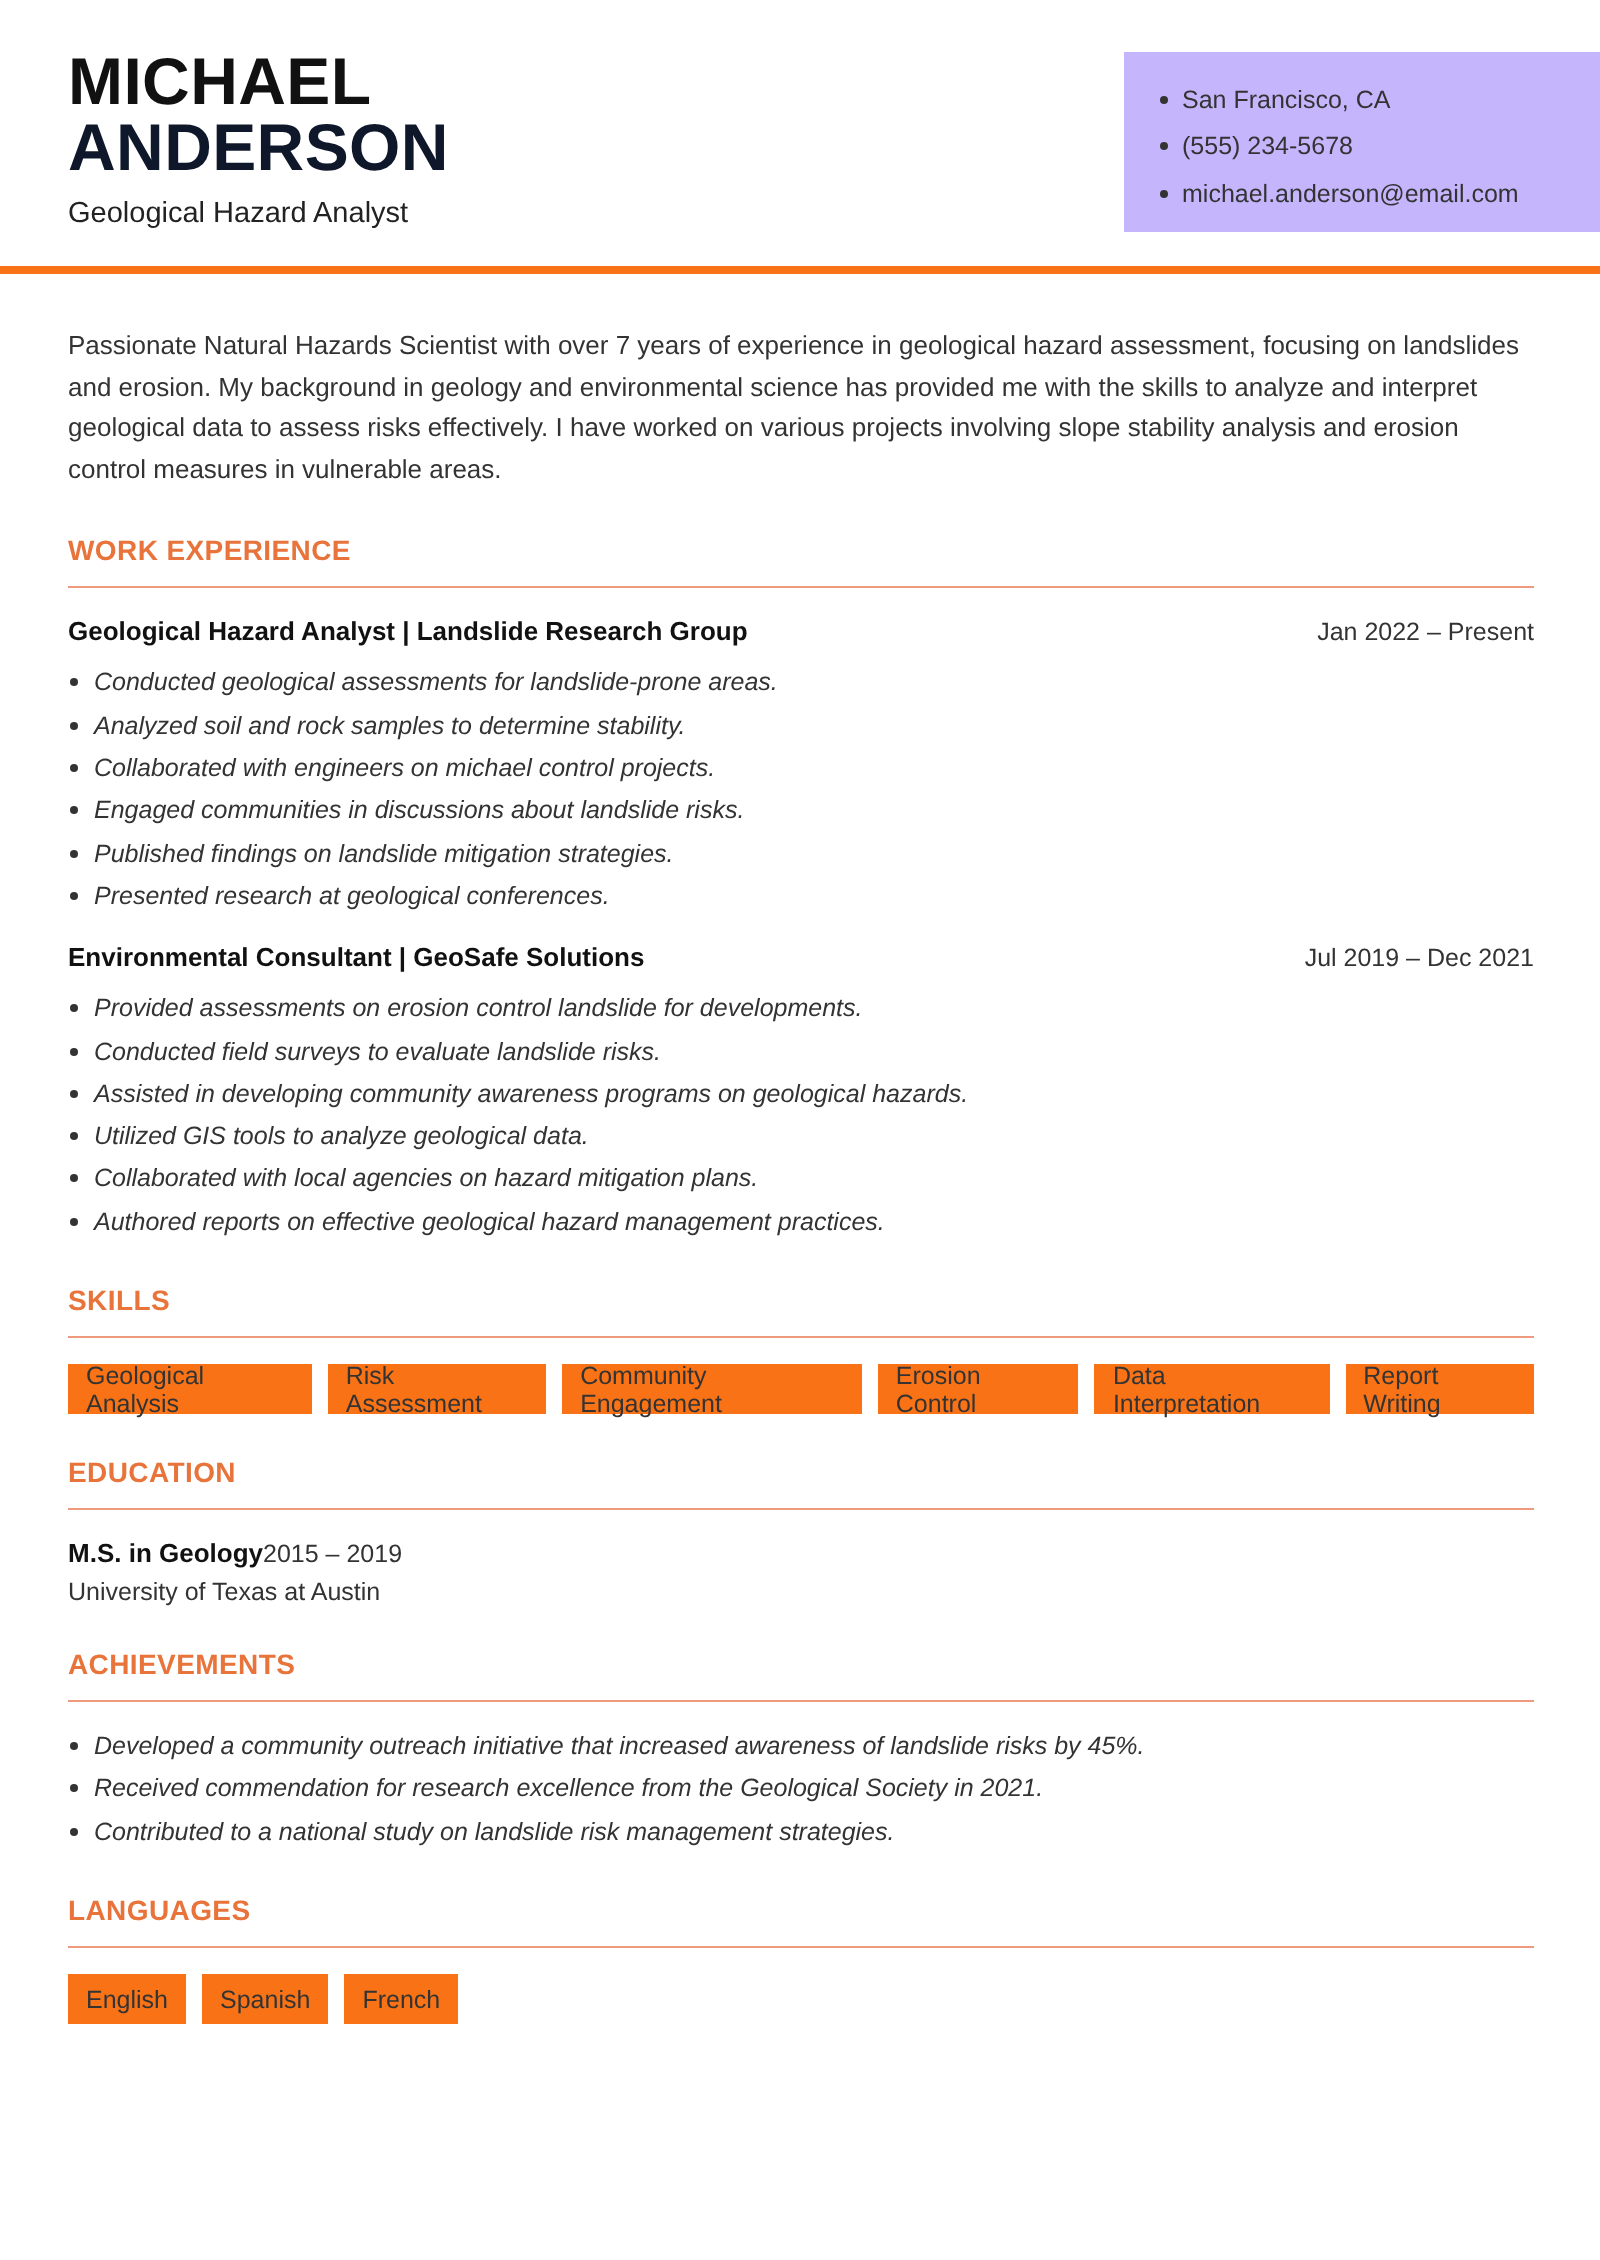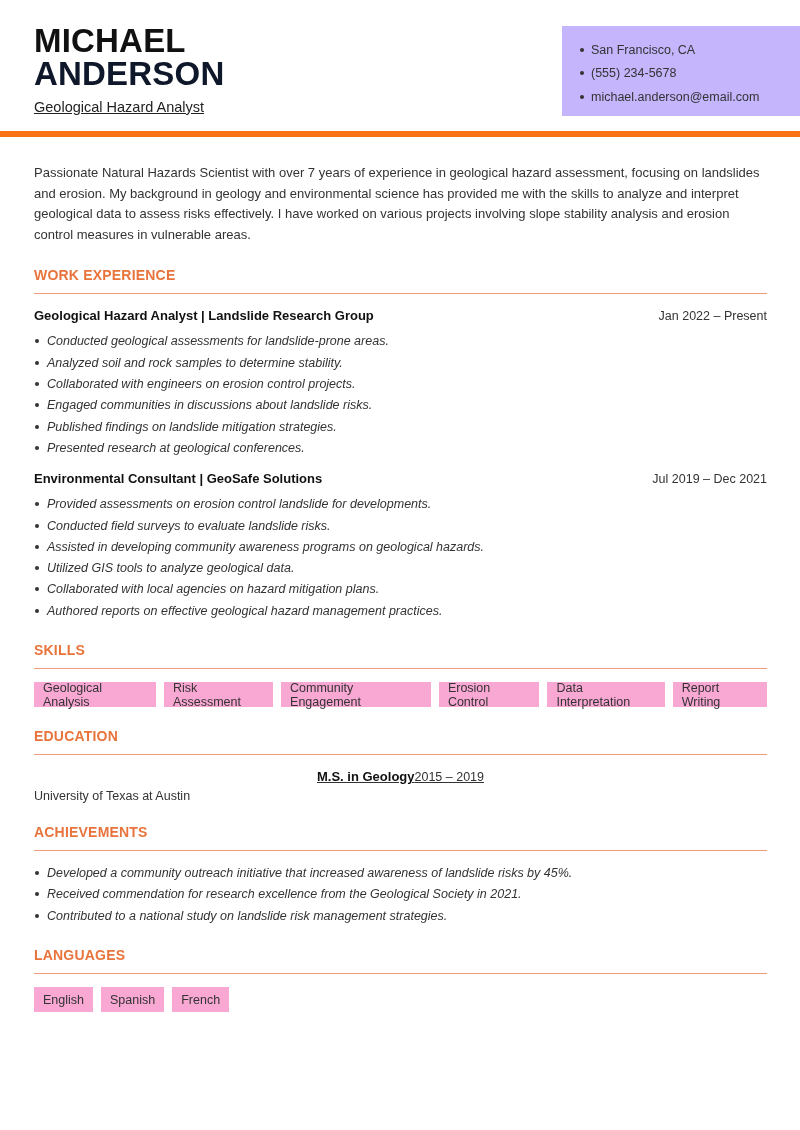--- a/index.html
+++ b/index.html
@@ -1,22 +1,22 @@
 <!DOCTYPE html>
 <html><head>
 <meta charset="utf-8">
 <style>
   * { box-sizing: border-box; margin: 0; padding: 0; }
   html, body { width: 800px; height: 1130px; background: #ffffff; }
   body { font-family: "Liberation Sans", sans-serif; color: #333333; position: relative; overflow: hidden; }
 
-  .header { position: relative; height: 137px; border-bottom: 6px solid #f97316; }
+  .header { position: relative; height: 137px; border-bottom: 4px solid #f97316; }
   .name-first { position: absolute; left: 34px; top: 24px; font-size: 33px; font-weight: 700; color: #111111; letter-spacing: 0.2px; line-height: 34px; }
   .name-last { position: absolute; left: 34px; top: 57px; font-size: 33px; font-weight: 700; color: #0f172a; letter-spacing: 0.2px; line-height: 34px; }
-  .job-title { position: absolute; left: 34px; top: 99px; font-size: 14.5px; color: #222222; text-decoration: underline; }
+  .job-title { position: absolute; left: 34px; top: 99px; font-size: 14.5px; color: #222222; }
 
   .contact-box { position: absolute; left: 562px; top: 26px; width: 238px; height: 90px; background: #c4b5fd; padding: 12px 0 0 18px; }
   .contact-item { font-size: 12.5px; color: #333; height: 23.5px; display: flex; align-items: center; }
   .bullet { display: inline-block; width: 4px; height: 4px; background: #333; border-radius: 50%; margin-right: 7px; flex: none; }
 
   .content { position: absolute; left: 34px; top: 163px; width: 733px; }
   .summary { font-size: 13px; line-height: 20.7px; color: #333; }
 
   .section { margin-top: 21px; }
   .section-title { font-size: 14px; font-weight: 700; color: #e8743b; letter-spacing: 0.2px; padding-bottom: 10px; border-bottom: 1.5px solid #ee9a7d; }
@@ -24,24 +24,24 @@
   .job { margin-top: 14px; }
   .job + .job { margin-top: 12px; }
   .job-head { display: flex; justify-content: space-between; align-items: baseline; gap: 31px; }
   .job-role { font-size: 13px; font-weight: 700; color: #111; }
   .job-dates { font-size: 12.5px; color: #333; }
   .bullets { margin-top: 8px; list-style: none; font-style: italic; }
   .bullets li { font-size: 12.5px; color: #333; height: 21.3px; display: flex; align-items: center; }
   .bullets li .bullet { margin-left: 1px; margin-right: 8px; }
 
   .chips { display: flex; gap: 8px; margin-top: 13px; }
-  .chip { background: #f9a8d4; font-size: 12.5px; color: #333; padding: 0 9px; height: 25px; display: flex; align-items: center; }
+  .chip { background: #f97316; font-size: 12.5px; color: #333; padding: 0 9px; height: 25px; display: flex; align-items: center; }
 
   .edu { margin-top: 14px; }
-  .edu-head { display: flex; justify-content: center; align-items: baseline; text-decoration: underline; }
+  .edu-head { display: flex; justify-content: flex-start; align-items: baseline; }
   .edu-degree { font-size: 13px; font-weight: 700; color: #111; }
   .edu-dates { font-size: 12.5px; color: #333; }
   .edu-school { font-size: 12.5px; color: #333; margin-top: 5px; }
 </style>
 </head>
 <body>
 
 <div class="header">
   <div class="name-first">MICHAEL</div>
   <div class="name-last">ANDERSON</div>
@@ -78,21 +78,21 @@
         <li>
             <span class="bullet"></span>
             <span>Conducted geological assessments for landslide-prone areas.</span>
           </li>
         <li>
             <span class="bullet"></span>
             <span>Analyzed soil and rock samples to determine stability.</span>
           </li>
         <li>
             <span class="bullet"></span>
-            <span>Collaborated with engineers on erosion control projects.</span>
+            <span>Collaborated with engineers on michael control projects.</span>
           </li>
         <li>
             <span class="bullet"></span>
             <span>Engaged communities in discussions about landslide risks.</span>
           </li>
         <li>
             <span class="bullet"></span>
             <span>Published findings on landslide mitigation strategies.</span>
           </li>
         <li>

